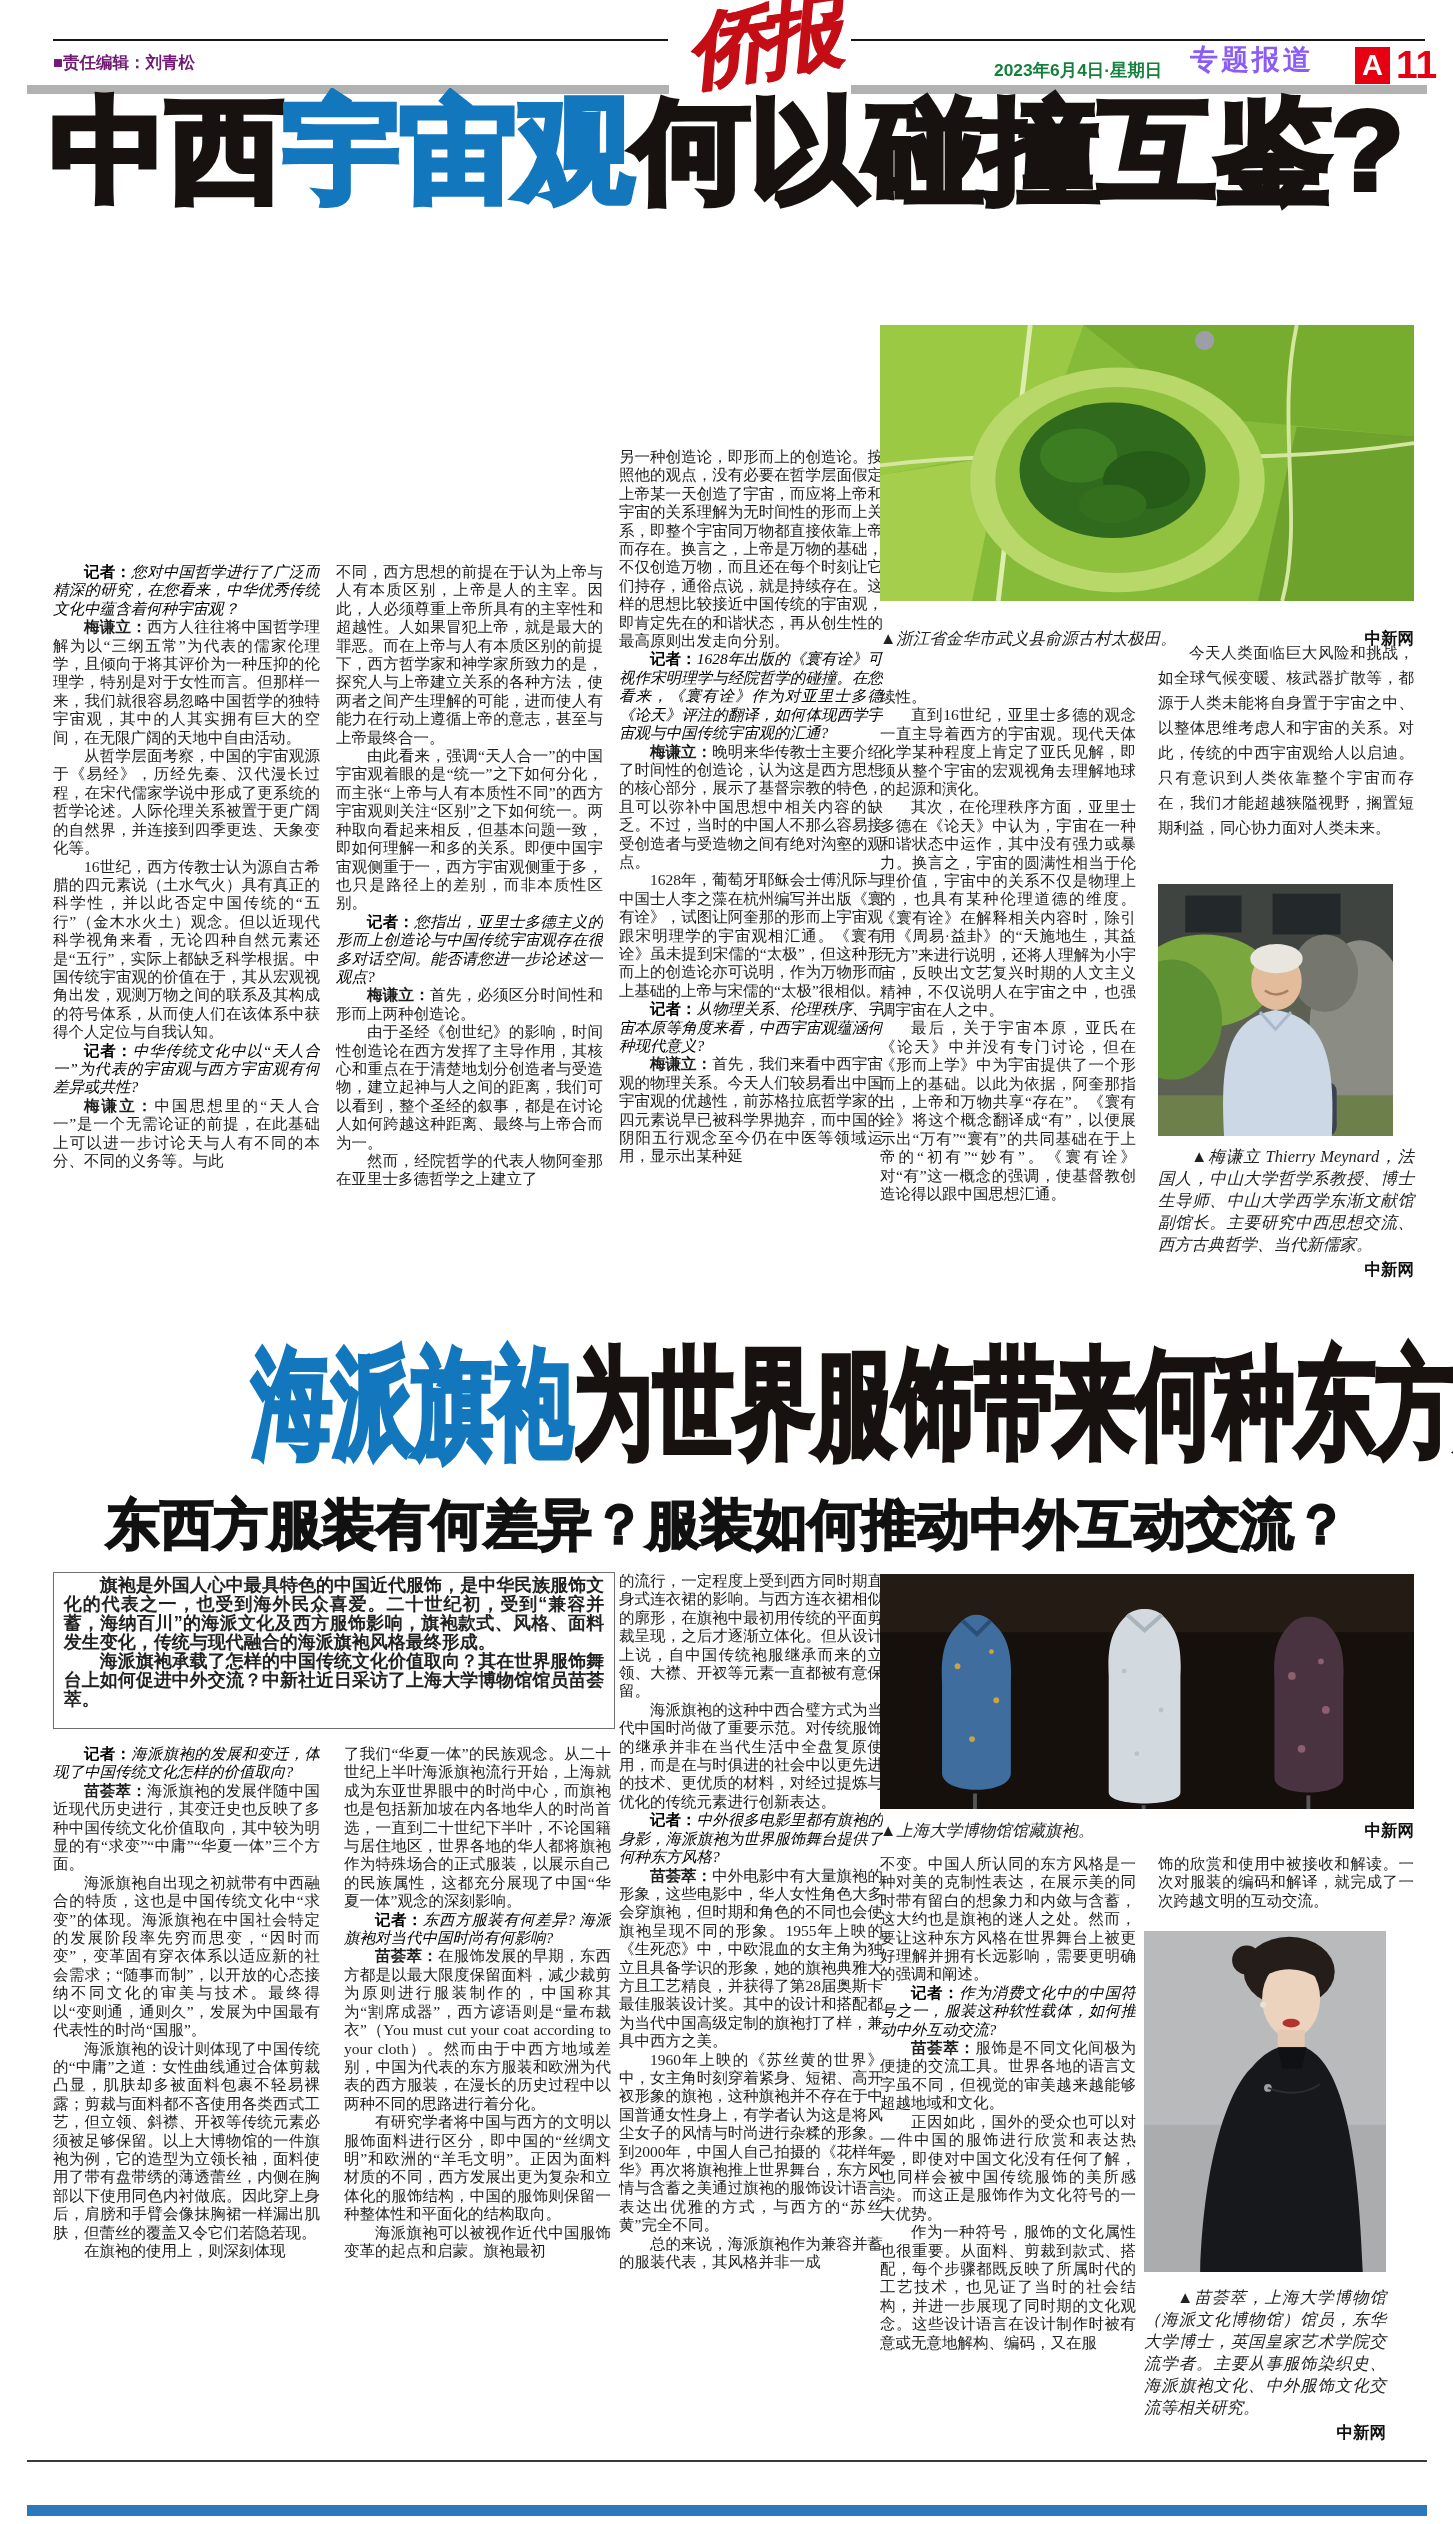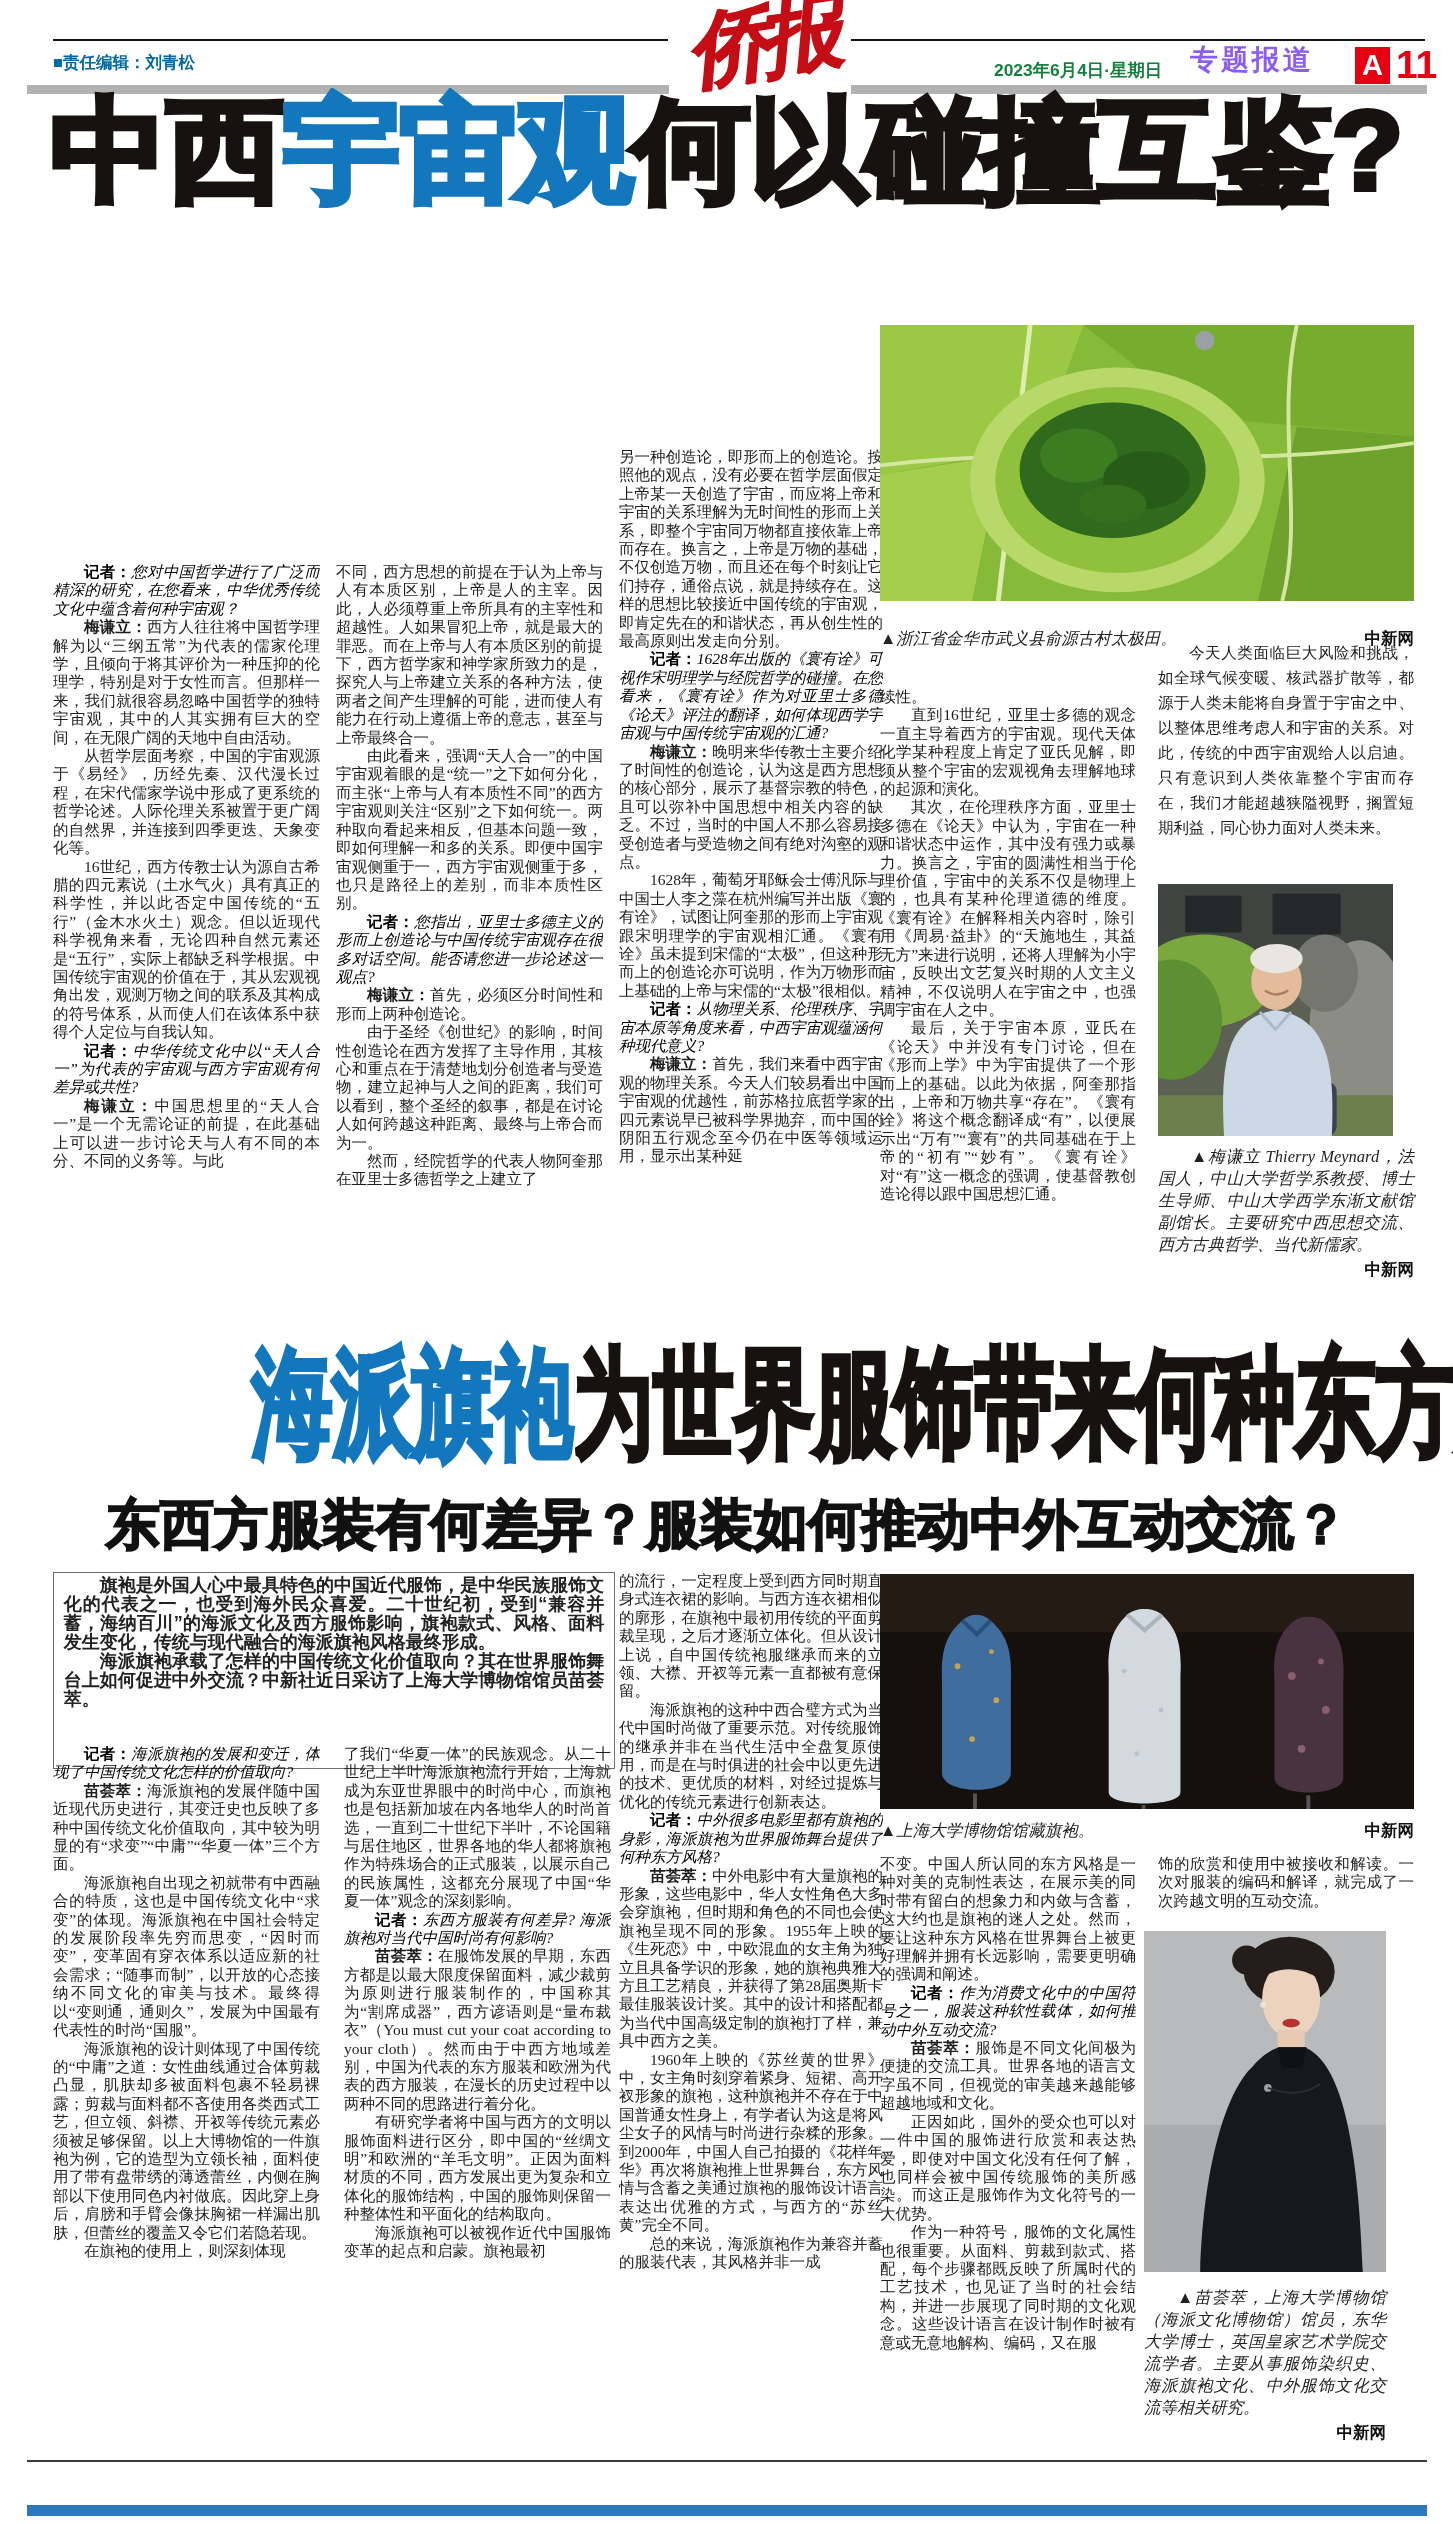--- a/index.html
+++ b/index.html
@@ -6,21 +6,21 @@
   .page{position:relative;width:1454px;height:2525px;background:#fff;overflow:hidden;
         font-family:"Liberation Serif","DejaVu Serif",serif;color:#1c1c1c;}
   
   .hline{position:absolute;top:39px;height:1.9px;background:#161616;}
   .hline-l{left:53px;width:615px;}
   .hline-r{left:851px;width:574px;}
   .grayline{position:absolute;top:85px;height:8.7px;background:#b2b2b2;}
   .gl-l{left:27px;width:642px;}
   .gl-r{left:851px;width:576px;}
   #editor{position:absolute;left:53px;top:52px;font-family:"Liberation Sans",sans-serif;
-          font-size:16.5px;font-weight:700;color:#0369a1;text-align:center;}
+          font-size:16.5px;font-weight:700;color:#701a75;text-align:center;}
   #logo{position:absolute;left:659px;top:-11.6px;width:200px;height:116px;text-align:center;
         font-family:"DejaVu Serif",serif;font-style:italic;font-weight:900;font-size:83px;
         line-height:107px;color:#c50d16;transform:rotate(-9deg);letter-spacing:-9.7px;
         text-shadow:1px 1px 0 #c50d16,1.9px 0 0 #c50d16;}
   #date{position:absolute;left:994px;top:58px;font-family:"Liberation Sans",sans-serif;
         font-size:17.4px;font-weight:700;color:#15803d;}
   #section{position:absolute;left:1190px;top:41px;font-family:"Liberation Sans",sans-serif;
         font-size:28px;font-weight:900;letter-spacing:2.9px;color:#8b5cf6;}
   #pagebox{position:absolute;left:1355px;top:47px;width:35px;height:37px;background:#e60012;
         color:#fff;font-family:"Liberation Sans",sans-serif;font-weight:900;font-size:29px;
@@ -37,21 +37,21 @@
   .subline{position:absolute;left:29px;width:1396px;text-align:center;white-space:nowrap;
         font-family:"Liberation Serif","DejaVu Serif",serif;font-weight:900;color:#111;
         -webkit-text-stroke:1.9px;}
   #a1-subhead{top:238px;font-size:56px;line-height:70px;}
   #a2-subhead{top:1491px;font-size:54px;line-height:68px;}
   
   .introbox{position:absolute;border:1.9px solid #6e6e6e;box-sizing:border-box;
         font-family:"Liberation Sans","DejaVu Sans",sans-serif;font-weight:700;color:#222;
         text-align:justify;overflow:hidden;}
   #a1-intro{left:53px;top:345px;width:562px;height:198px;font-size:19.4px;line-height:21px;padding:5.8px 11.6px;}
-  #a2-intro{left:53px;top:1572px;width:562px;height:197px;font-size:18px;line-height:19px;padding:2.9px 9.7px;}
+  #a2-intro{left:53px;top:1572px;width:562px;height:157px;font-size:18px;line-height:19px;padding:2.9px 9.7px;}
   .introbox p{margin:0;text-indent:2em;}
   
   .col{position:absolute;text-align:justify;overflow:hidden;font-size:15.5px;line-height:18.4px;color:#1d1d1d;}
   .col p{margin:0;text-indent:2em;}
   .col p.cont{text-indent:0;}
   .col p.q{font-style:italic;color:#000000;}
   .col p b{font-style:normal;font-family:"Liberation Sans",sans-serif;font-weight:700;}
   .a1c1{left:53px;top:563px;width:267px;height:779px;}
   .a1c2{left:336px;top:563px;width:267px;height:779px;}
   .a1c3{left:619px;top:448px;width:264px;height:895px;}

